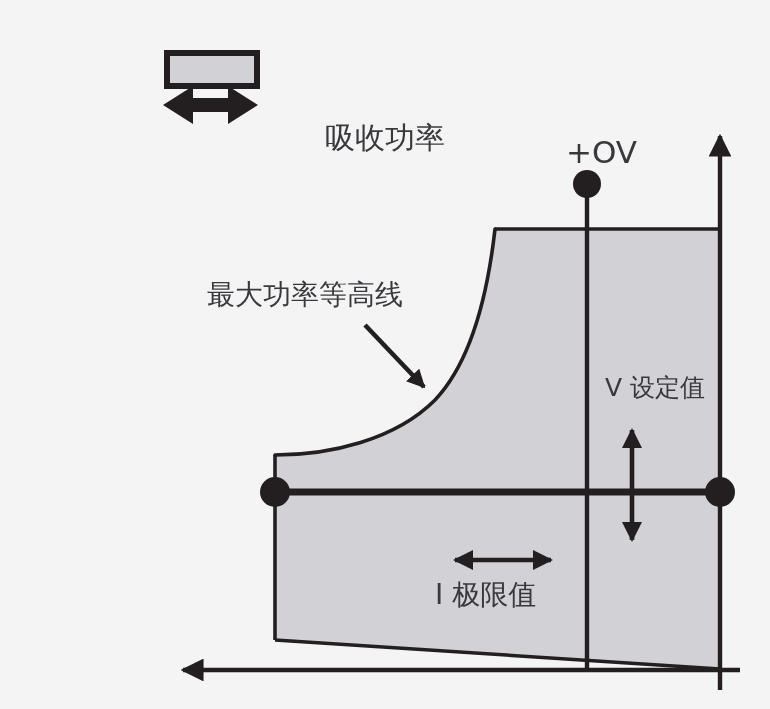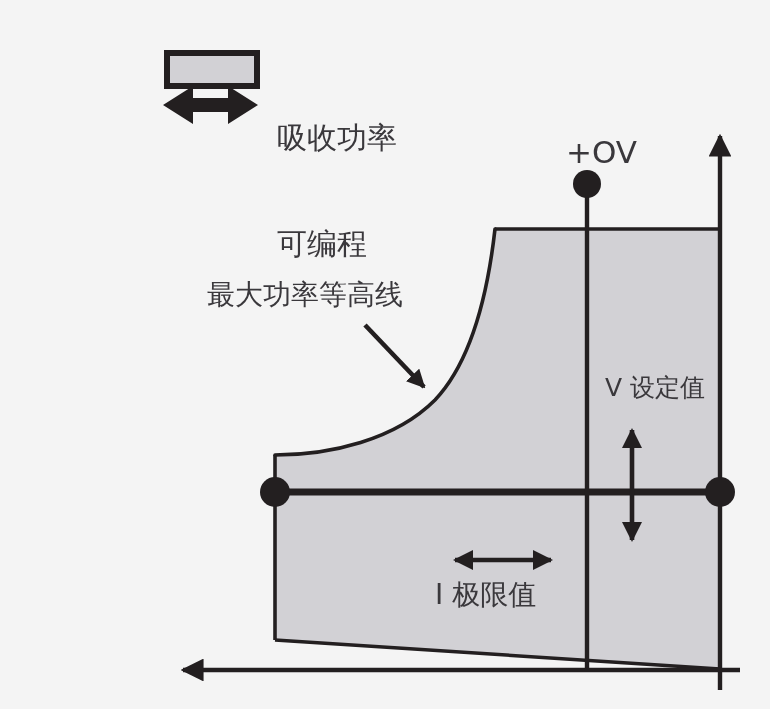--- a/index.html
+++ b/index.html
@@ -33,21 +33,21 @@
     color: #3a383c;
     font-family: "DejaVu Sans", "Liberation Sans", sans-serif;
     white-space: pre;
     line-height: 1.18;
   }
   .lbl-legend {
     font-size: 30px;
     left: 277px;
     top: 49px;
   }
-  .lbl-legend div { display: block; }
+  .lbl-legend div { display: block; margin-left: 48px; }
   .lbl-yaxis {
     font-size: 30px;
     left: 667px;
     top: 28px;
     text-align: left;
   }
   .lbl-ov {
     font-size: 31px;
     left: 566px;
     top: 134px;
@@ -145,21 +145,20 @@
                L 228 124
                L 228 112
                L 193 112
                L 193 124
                Z" fill="#231f20"></path>
     </g>
   </svg>
 
   <div class="lbl lbl-legend">
     <div>吸收功率</div>
-    <div>可编程</div>
   </div>
 
 
   <div class="lbl lbl-contour">最大功率等高线</div>
 
   <div class="lbl lbl-ov">+OV</div>
 
   <div class="lbl lbl-vset">V 设定值</div>
 
   <div class="lbl lbl-ilimit">I 极限值</div>

